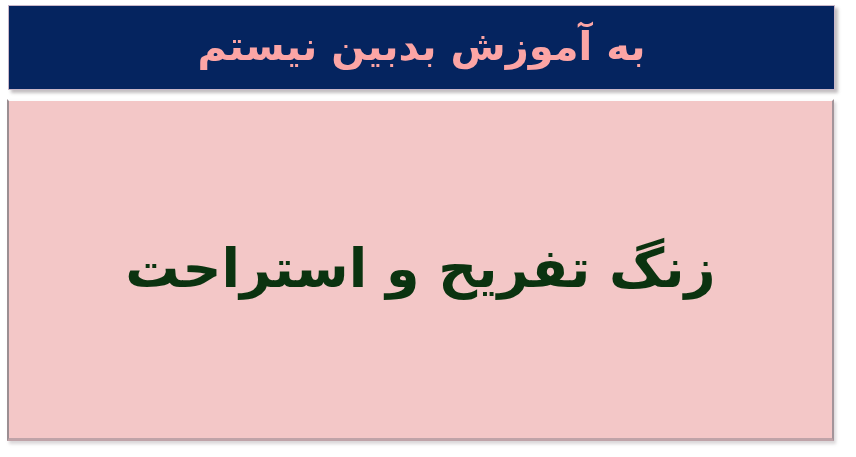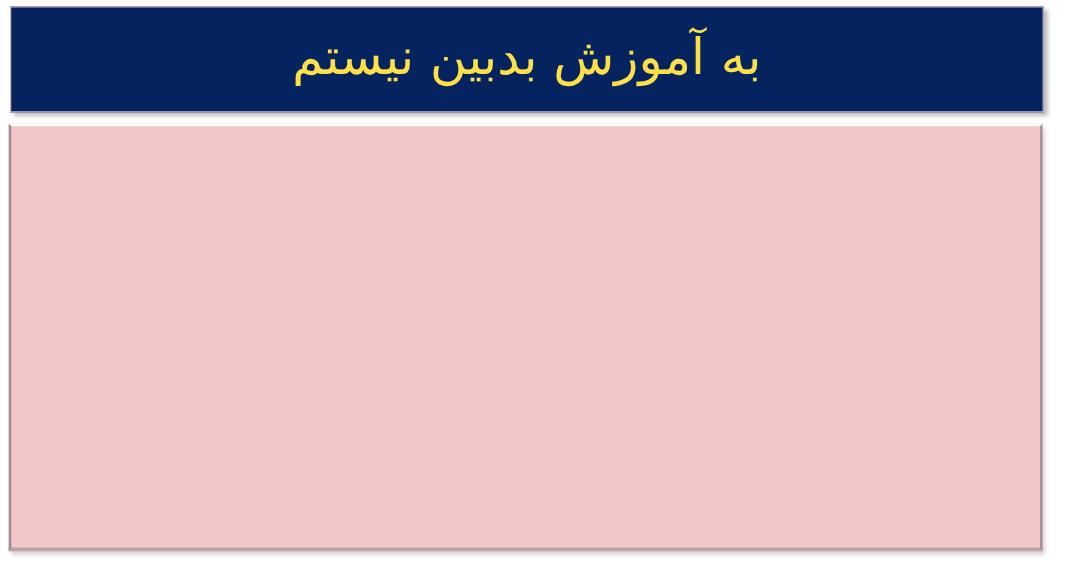--- a/index.html
+++ b/index.html
@@ -32,23 +32,23 @@
     box-sizing: border-box;
     background: #05245f;
     border: 1px solid #c9b7c9;
     box-shadow: 3px 3px 3px rgba(120, 110, 115, 0.45);
     display: flex;
     align-items: center;
     justify-content: center;
     overflow: hidden;
   }
   .title-text {
-    color: #fde047;
+    color: #fca5a5;
     font-size: 40px;
-    font-weight: normal;
+    font-weight: bold;
     line-height: 1.05;
     letter-spacing: 0;
     direction: rtl;
     unicode-bidi: isolate;
     text-align: center;
     white-space: nowrap;
     padding-bottom: 4px;
   }
 
   
@@ -94,16 +94,17 @@
 <body>
 
 <div class="slide">
 
   <div class="title-banner">
     <div class="title-text">به آموزش بدبین نیستم</div>
   </div>
 
   <div class="content-box">
     <div class="body-para">
+      <span class="body-line">زنگ تفریح و استراحت</span>
     </div>
   </div>
 
 </div>
 
 </body></html>

